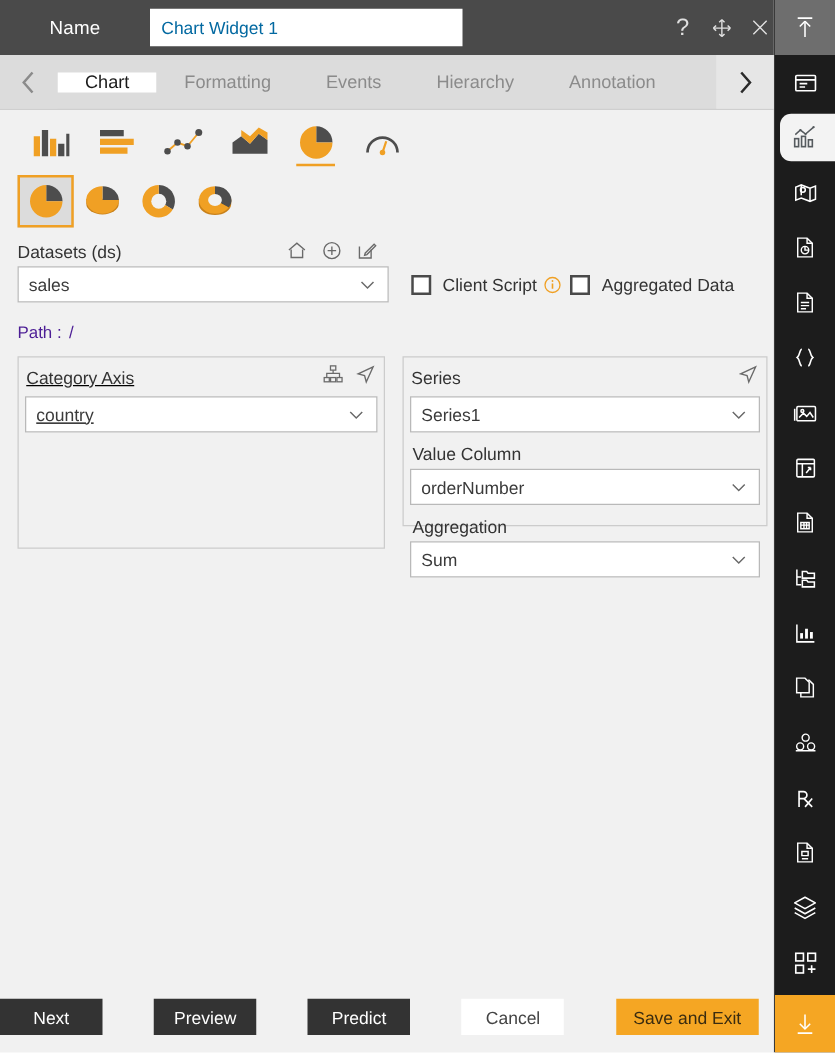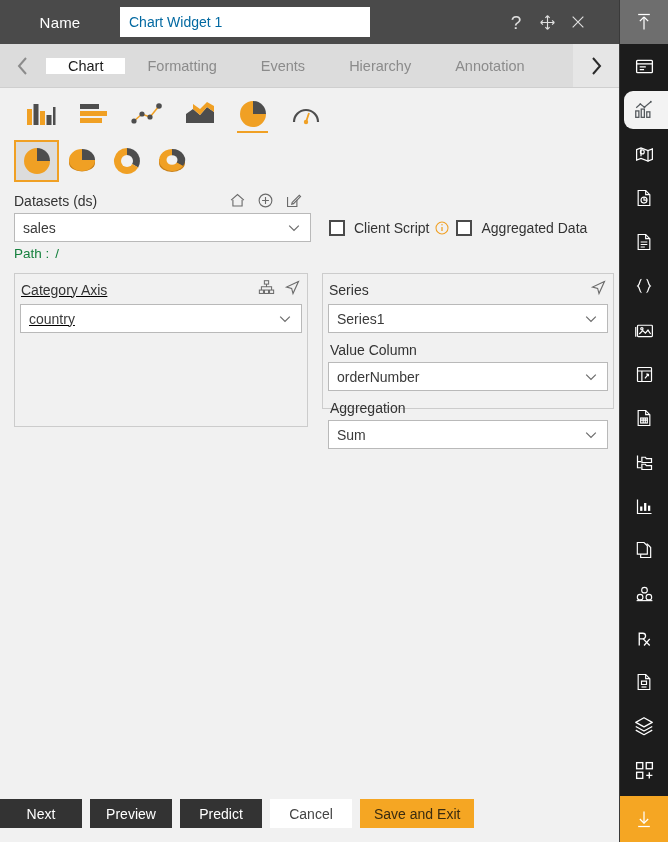--- a/index.html
+++ b/index.html
@@ -10,21 +10,21 @@
     overflow: hidden;
   }
   .app { position: relative; width: 668px; height: 842px; display: flex; }
 
   
   .dialog { width: 620px; height: 842px; display: flex; flex-direction: column;
             background: #f1f1f1; border-right: 1px solid #3a3a3a; }
 
   
   .titlebar { height: 44px; background: #4a4a4a; display: flex; align-items: center;
-              padding: 0 30px 0 0; flex: none; }
+              padding: 0 0 0 0; flex: none; }
   .title-label { color: #ffffff; font-size: 15px; width: 120px; text-align: center;
                  letter-spacing: .2px; }
   .name-input { flex: 1; height: 30px; background: #ffffff; border: none;
                 font-family: "Liberation Sans", sans-serif; font-size: 14px;
                 color: #0369a1; padding: 0 9px; outline: none; max-width: 250px; }
   .title-icons { margin-left: auto; display: flex; align-items: center; gap: 13px;
                  padding-right: 2px; }
   .ticon { width: 18px; height: 18px; display: flex; align-items: center;
            justify-content: center; color: #e8e8e8; cursor: pointer; }
   .ticon svg { display: block; }
@@ -64,21 +64,21 @@
               padding-right: 6px; }
   .ds-icons .di { cursor: pointer; display: flex; }
   .row-flex { display: flex; align-items: center; }
   .select {
     height: 29px; background: #ffffff; border: 1px solid #b9b9b9;
     display: flex; align-items: center; padding: 0 8px; font-size: 14px; color: #3a3a3a;
     cursor: pointer; position: relative;
   }
   .select .chev { margin-left: auto; color: #6a6a6a; display:flex; }
   .ds-select { width: 297px; margin-top: 4px; }
-  .path { font-size: 13.5px; color: #15803d; margin-top: 4px; }
+  .path { font-size: 13.5px; color: #4c1d95; margin-top: 16px; }
   .path b { font-weight: normal; margin-left: 6px; }
 
   .checks { display: flex; align-items: center; margin-left: 18px; margin-top: 4px; gap: 0; }
   .cbox { width: 16px; height: 16px; border: 2px solid #4a4a4a; background: #fff;
           cursor: pointer; flex: none; }
   .clabel { font-size: 14px; color: #333; margin-left: 9px; }
   .infoicon { margin-left: 5px; margin-right: 6px; display:flex; cursor:pointer; }
 
   
   .panels { display: flex; gap: 14px; padding: 12px 0 0 14px; align-items: flex-start; }
@@ -86,21 +86,21 @@
   .panel-left { width: 294px; height: 154px; text-decoration: underline; }
   .panel-right { width: 292px; height: 136px; }
   .panel-head { display: flex; align-items: center; padding: 5px 6px 4px 6px; }
   .panel-title { font-size: 14px; color: #333; }
   .panel-head .pi { margin-left: auto; display: flex; gap: 9px; align-items: center; }
   .panel-body { padding: 0 5px 5px 5px; }
   .panel-body .select { width: 100%; }
   .field-label { font-size: 14px; color: #333; padding: 9px 2px 4px 2px; }
 
   
-  .footer { margin-top: auto; padding: 0 12px 14px 0; display: flex; justify-content: flex-start;
+  .footer { margin-top: auto; padding: 0 12px 14px 0; display: flex; justify-content: space-between;
             gap: 8px; }
   .btn { height: 29px; min-width: 82px; padding: 0 14px; font-size: 14px;
          display: flex; align-items: center; justify-content: center; cursor: pointer;
          border: none; font-family: "Liberation Sans", sans-serif; }
   .btn-dark { background: #333333; color: #ffffff; }
   .btn-light { background: #ffffff; color: #444444; }
   .btn-accent { background: #f5a623; color: #3a2c10; }
 
   
   .sidebar { width: 48px; height: 842px; background: #1c1c1c; display: flex;

